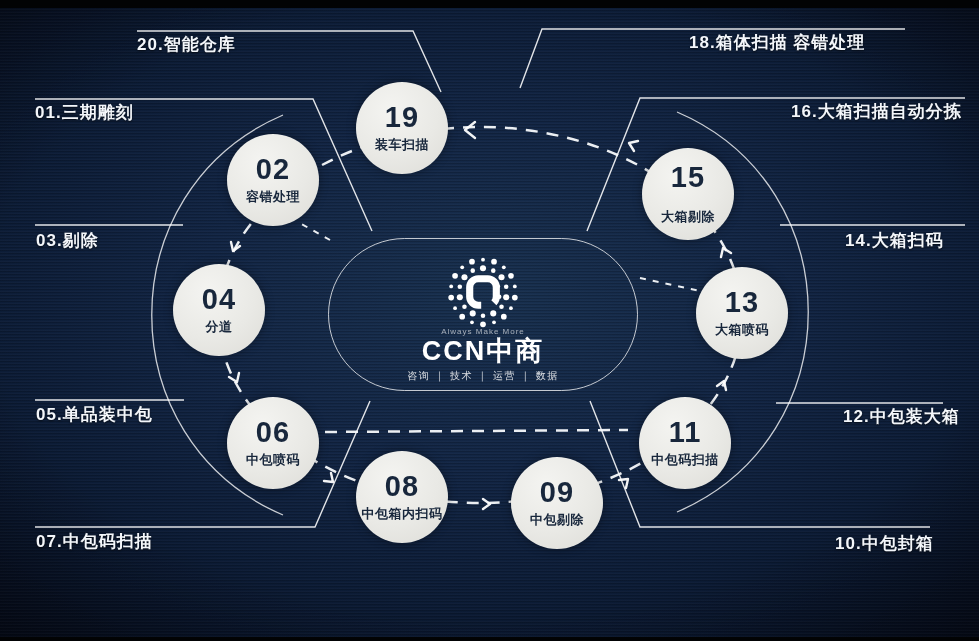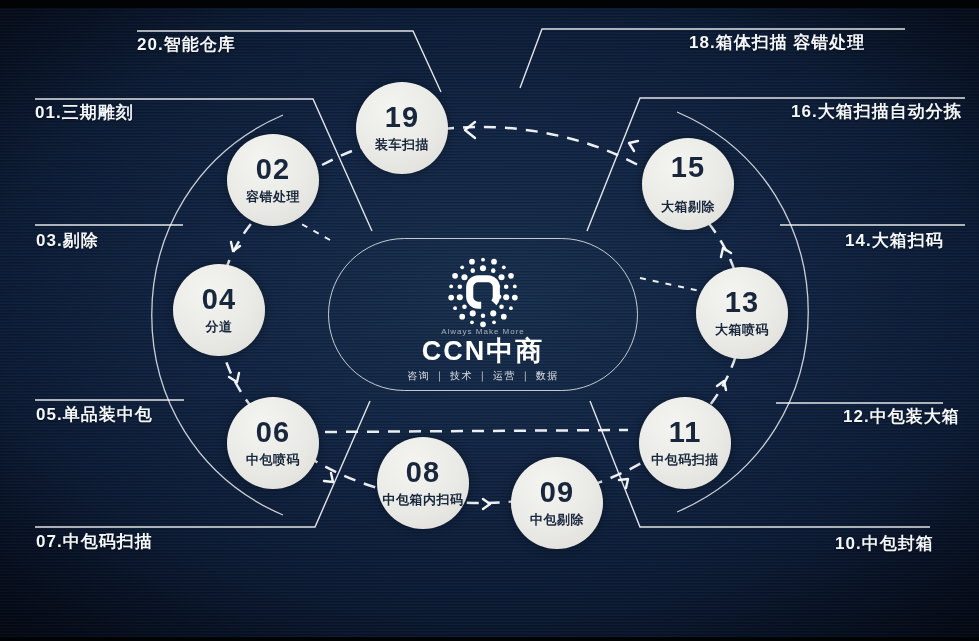--- a/index.html
+++ b/index.html
@@ -155,37 +155,37 @@
     <div class="nlabel">容错处理</div>
   </div>
   <div class="node" style="left:173px;top:264px;">
     <div class="num">04</div>
     <div class="nlabel">分道</div>
   </div>
   <div class="node" style="left:227px;top:397px;">
     <div class="num">06</div>
     <div class="nlabel">中包喷码</div>
   </div>
-  <div class="node" style="left:356px;top:437px;margin-left:21px;">
+  <div class="node" style="left:356px;top:451px;">
     <div class="num">08</div>
     <div class="nlabel">中包箱内扫码</div>
   </div>
   <div class="node" style="left:511px;top:457px;">
     <div class="num">09</div>
     <div class="nlabel">中包剔除</div>
   </div>
   <div class="node" style="left:639px;top:397px;">
     <div class="num">11</div>
     <div class="nlabel">中包码扫描</div>
   </div>
   <div class="node" style="left:696px;top:267px;text-align:right;">
     <div class="num">13</div>
     <div class="nlabel">大箱喷码</div>
   </div>
-  <div class="node" style="left:642px;top:138px;gap:12px;">
+  <div class="node" style="left:642px;top:148px;gap:12px;">
     <div class="num">15</div>
     <div class="nlabel">大箱剔除</div>
   </div>
   <div class="node" style="left:356px;top:82px;">
     <div class="num">19</div>
     <div class="nlabel">装车扫描</div>
   </div>
 
   <div class="olabel" style="left:137px;top:33px;">20.智能仓库</div>
   <div class="olabel" style="left:35px;top:101px;">01.三期雕刻</div>

